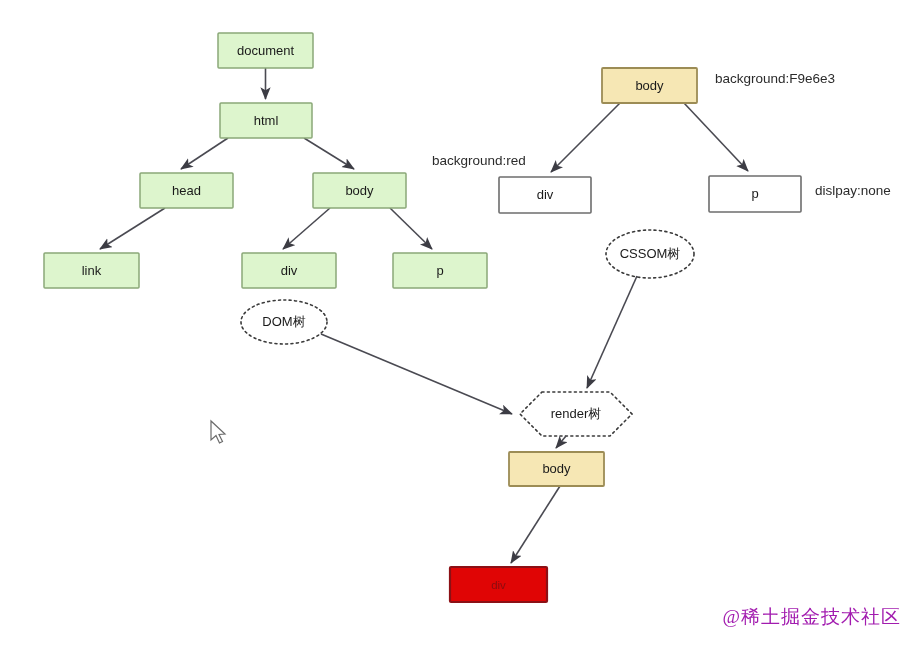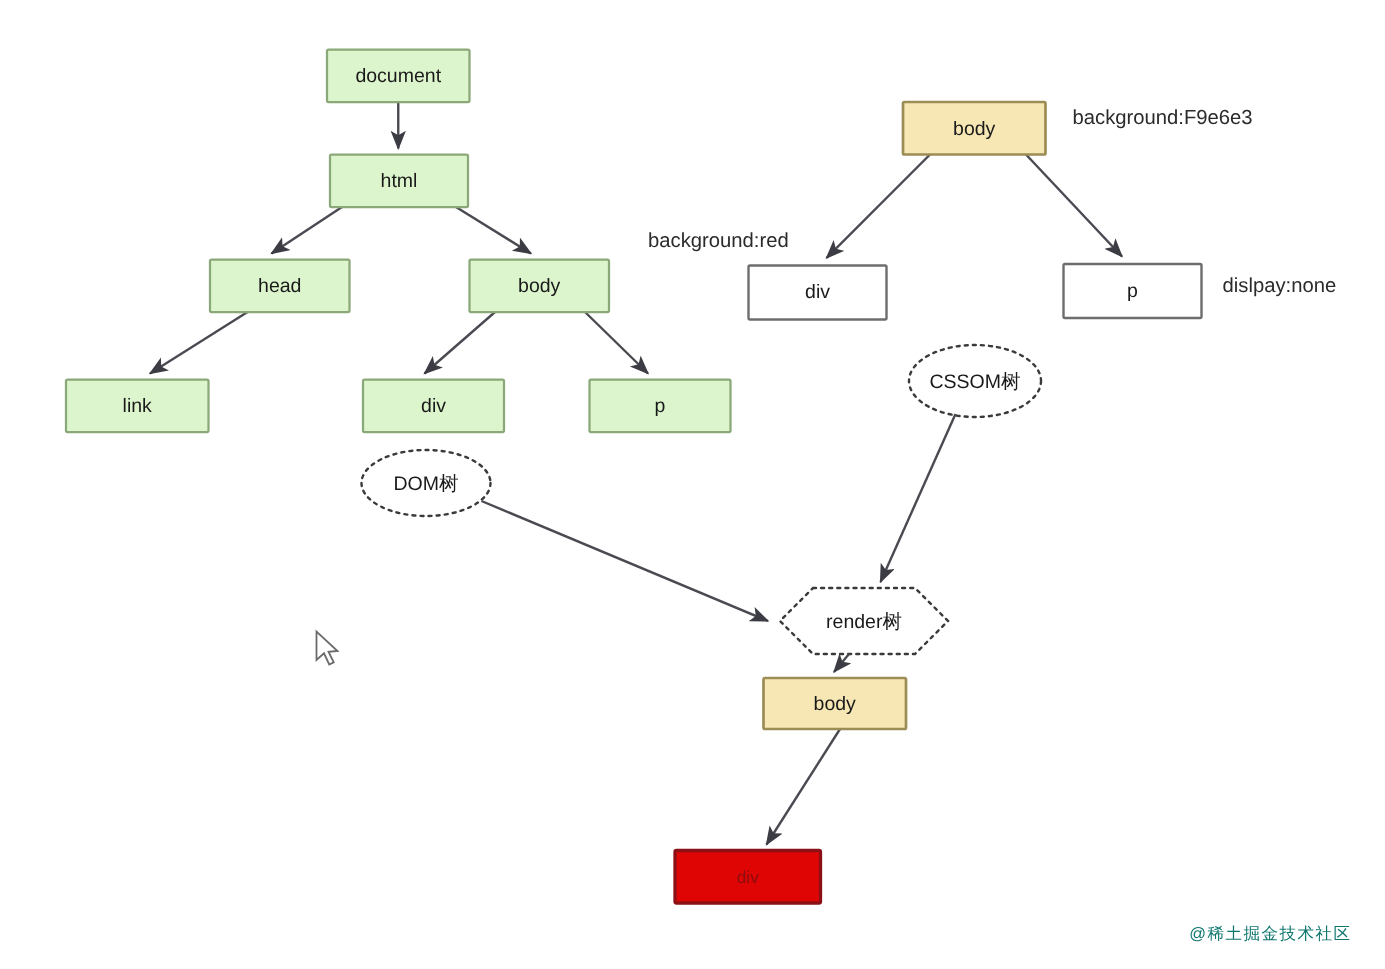--- a/index.html
+++ b/index.html
@@ -67,23 +67,23 @@
     fill: #ffffff;
     stroke: #3a3a3a;
     stroke-width: 1.6px;
     stroke-dasharray: 2 3.4;
     stroke-linecap: round;
   }
   .watermark {
     position: absolute;
     right: 22px;
     bottom: 16px;
-    font-family: Liberation Sans, sans-serif;
-    font-size: 11px;
-    color: #0f766e;
+    font-family: Liberation Serif, serif;
+    font-size: 19px;
+    color: #a21caf;
     letter-spacing: 1px;
     white-space: nowrap;
   }
   .cursor-layer {
     position: absolute;
     left: 0;
     top: 0;
     width: 923px;
     height: 646px;
     pointer-events: none;

